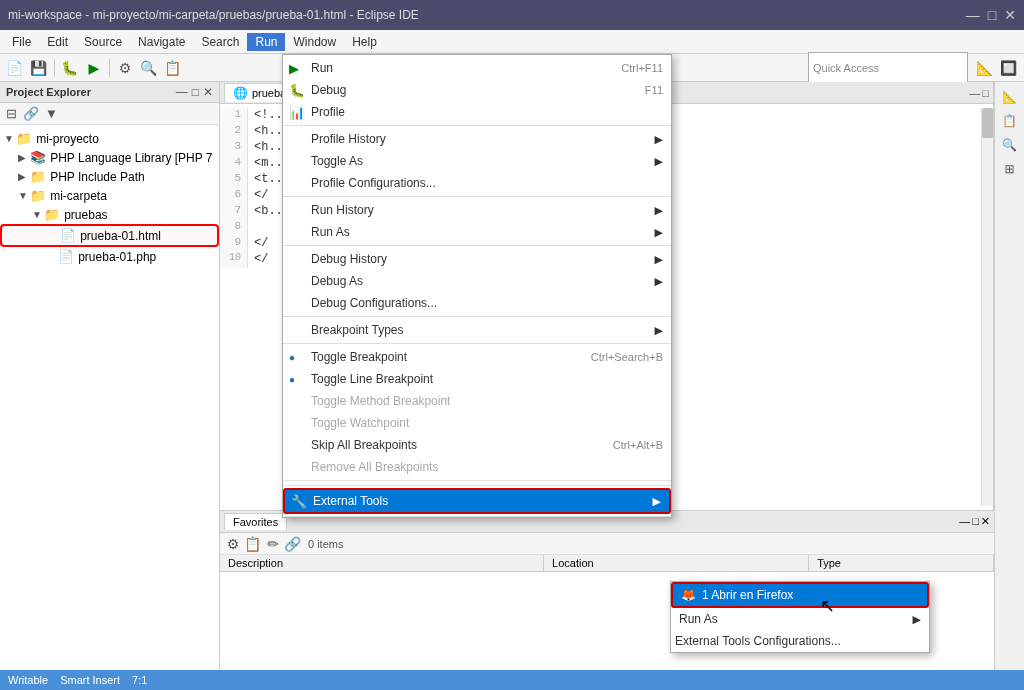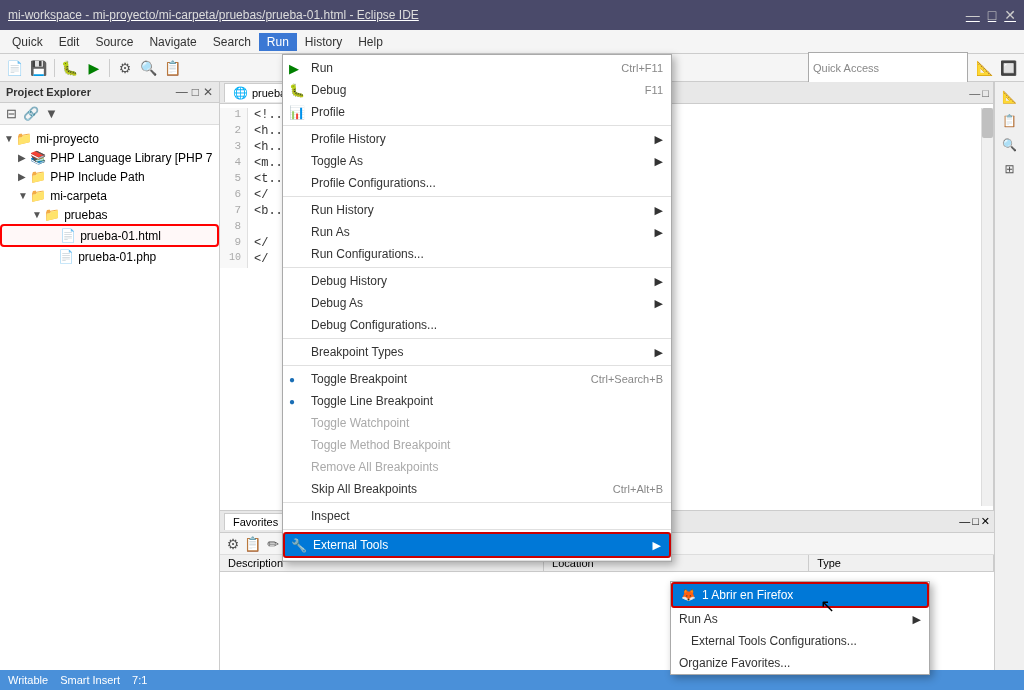--- a/index.html
+++ b/index.html
@@ -15,21 +15,20 @@
 
     
     #title-bar {
       background: #4a4a6a;
       color: white;
       height: 30px;
       display: flex;
       align-items: center;
       padding: 0 8px;
       justify-content: space-between;
-      text-decoration: underline;
     }
     #title-bar .title-text {
       font-size: 12px;
       color: #ddd;
     }
     #title-bar .window-controls {
       display: flex;
       gap: 8px;
     }
     #title-bar .window-controls span {
@@ -404,27 +403,27 @@
 <div id="title-bar">
   <span class="title-text">mi-workspace - mi-proyecto/mi-carpeta/pruebas/prueba-01.html - Eclipse IDE</span>
   <div class="window-controls">
     <span>—</span>
     <span>□</span>
     <span>✕</span>
   </div>
 </div>
 
 <div id="menu-bar">
-  <span class="menu-item">Quick</span>
+  <span class="menu-item">File</span>
   <span class="menu-item">Edit</span>
   <span class="menu-item">Source</span>
   <span class="menu-item">Navigate</span>
   <span class="menu-item">Search</span>
   <span class="menu-item active">Run</span>
-  <span class="menu-item">History</span>
+  <span class="menu-item">Window</span>
   <span class="menu-item">Help</span>
 </div>
 
 <div id="toolbar">
   <button class="toolbar-btn">📄</button>
   <button class="toolbar-btn">💾</button>
   <div class="toolbar-separator"></div>
   <button class="toolbar-btn">🐛</button>
   <button class="toolbar-btn" style="color:green;">▶</button>
   <div class="toolbar-separator"></div>
@@ -640,23 +639,20 @@
 
   <div class="menu-group">
     <div class="dropdown-item">
       <span>Run History</span>
       <span class="arrow-right">▶</span>
     </div>
     <div class="dropdown-item">
       <span>Run As</span>
       <span class="arrow-right">▶</span>
     </div>
-    <div class="dropdown-item">
-      <span>Run Configurations...</span>
-    </div>
   </div>
 
   <div class="menu-group">
     <div class="dropdown-item">
       <span>Debug History</span>
       <span class="arrow-right">▶</span>
     </div>
     <div class="dropdown-item">
       <span>Debug As</span>
       <span class="arrow-right">▶</span>
@@ -677,63 +673,57 @@
     <div class="dropdown-item">
       <span class="item-icon" style="color:#1a6eb5; font-size:10px;">●</span>
       <span>Toggle Breakpoint</span>
       <span class="shortcut">Ctrl+Search+B</span>
     </div>
     <div class="dropdown-item">
       <span class="item-icon" style="color:#1a6eb5; font-size:10px;">●</span>
       <span>Toggle Line Breakpoint</span>
     </div>
     <div class="dropdown-item disabled">
+      <span>Toggle Method Breakpoint</span>
+    </div>
+    <div class="dropdown-item disabled">
       <span>Toggle Watchpoint</span>
     </div>
-    <div class="dropdown-item disabled">
-      <span>Toggle Method Breakpoint</span>
+    <div class="dropdown-item">
+      <span>Skip All Breakpoints</span>
+      <span class="shortcut">Ctrl+Alt+B</span>
     </div>
     <div class="dropdown-item disabled">
       <span>Remove All Breakpoints</span>
     </div>
-    <div class="dropdown-item">
-      <span>Skip All Breakpoints</span>
-      <span class="shortcut">Ctrl+Alt+B</span>
-    </div>
   </div>
 
   <div class="menu-group">
-    <div class="dropdown-item">
-      <span>Inspect</span>
-    </div>
   </div>
 
   <div class="menu-group">
     <div class="dropdown-item highlighted-blue" style="background:#0078d7; color:white; border:2px solid #cc0000; border-radius:3px;">
       <span class="item-icon" style="color:white;">🔧</span>
       <span>External Tools</span>
       <span class="arrow-right" style="color:white;">▶</span>
     </div>
   </div>
 </div>
 
 <div id="external-tools-menu">
   <div class="dropdown-item highlighted-blue" style="background:#0078d7; color:white; padding-left:8px; border:2px solid #cc0000; border-radius:3px;">
     <span style="margin-right:6px;">🦊</span>
     <span>1 Abrir en Firefox</span>
   </div>
   <div class="dropdown-item" style="padding-left:8px; display:flex; align-items:center;">
     <span>Run As</span>
     <span class="arrow-right" style="margin-left:auto;">▶</span>
   </div>
-  <div class="dropdown-item" style="padding-left:20px;">
+  <div class="dropdown-item" style="padding-left:4px;">
     <span>External Tools Configurations...</span>
-  </div>
-  <div class="dropdown-item" style="padding-left:8px;">
-    <span>Organize Favorites...</span>
   </div>
 </div>
 
 <div class="cursor-pointer" style="left:820px; top:595px;">↖</div>
 
 <div id="status-bar">
   <span class="status-item">Writable</span>
   <span class="status-item">Smart Insert</span>
   <span class="status-item">7:1</span>
 </div>

